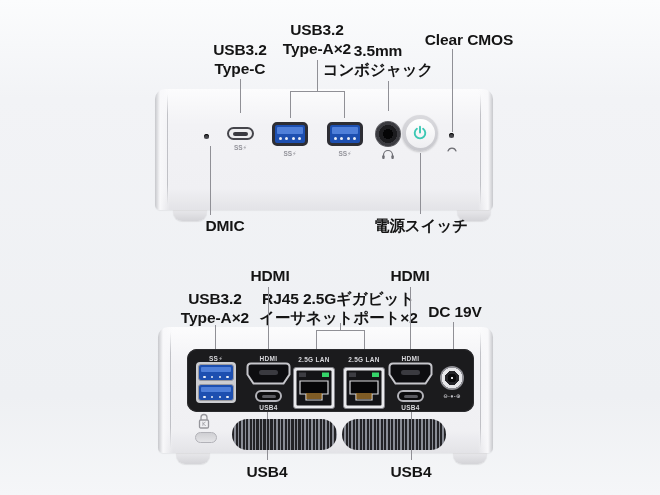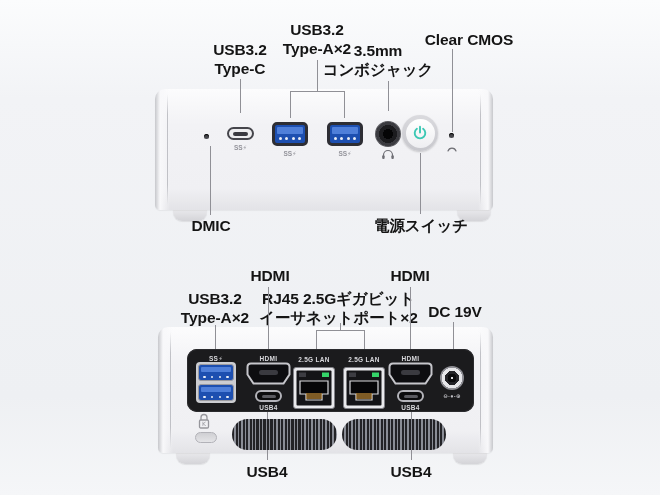--- a/index.html
+++ b/index.html
@@ -69,21 +69,21 @@
       <div class="edge-line" style="right:12px;"></div>
     </div>
 
     <div class="lbl" style="left:190px;top:40px;width:100px;">USB3.2
 Type-C</div>
     <div class="lbl" style="left:257px;top:20px;width:120px;">USB3.2
 Type-A×2</div>
     <div class="lbl" style="left:313px;top:41px;width:130px;">3.5mm
 コンボジャック</div>
     <div class="lbl" style="left:419px;top:30px;width:100px;">Clear CMOS</div>
-    <div class="lbl" style="left:171px;top:216px;width:80px;">DMIC</div>
+    <div class="lbl" style="left:185px;top:216px;width:80px;">DMIC</div>
     <div class="lbl" style="left:361px;top:216px;width:120px;">電源スイッチ</div>
 
     <div class="vline" style="left:240px;top:79px;height:34px;"></div>
     <div class="vline" style="left:317px;top:60px;height:31px;"></div>
     <div class="hline" style="left:290px;top:91px;width:55px;"></div>
     <div class="vline" style="left:290px;top:91px;height:27px;"></div>
     <div class="vline" style="left:344px;top:91px;height:27px;"></div>
     <div class="vline" style="left:388px;top:81px;height:30px;"></div>
     <div class="vline" style="left:452px;top:49px;height:83px;"></div>
     <div class="vline" style="left:210px;top:146px;height:69px;"></div>

